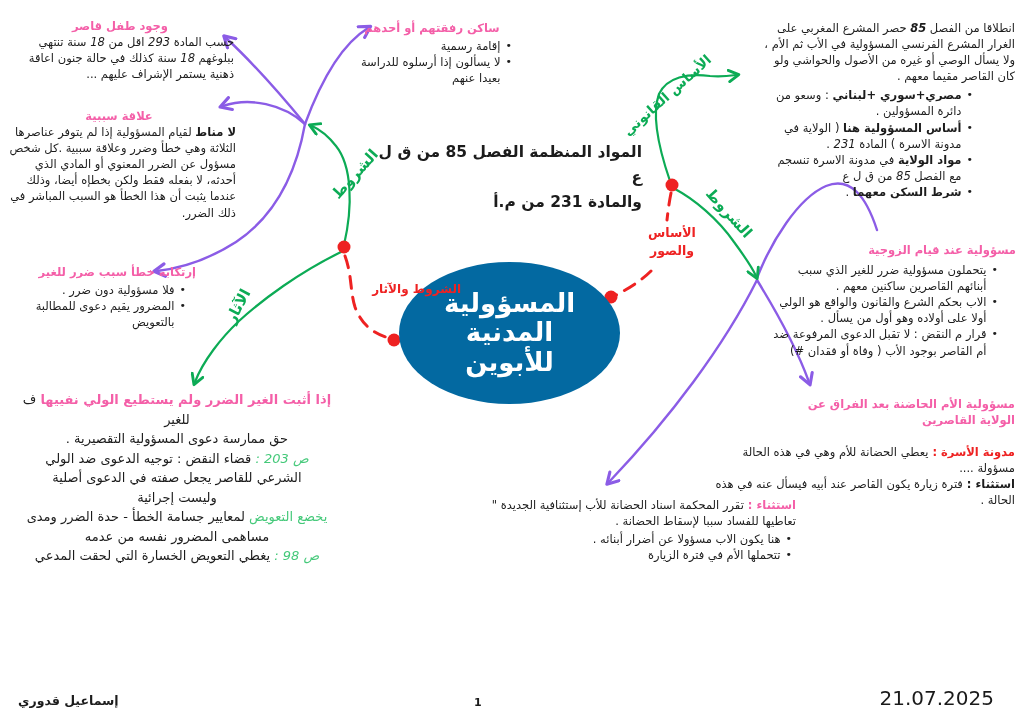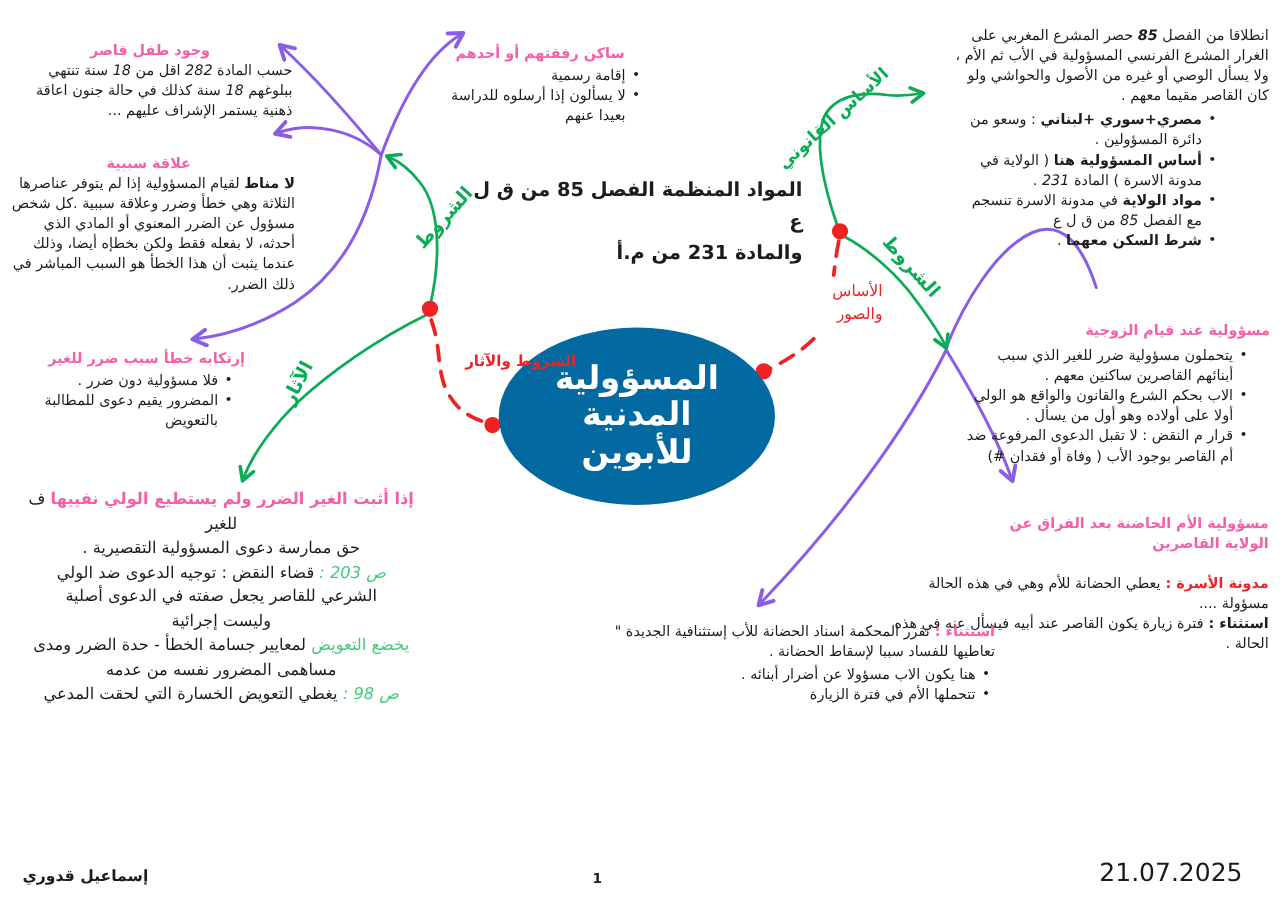--- a/index.html
+++ b/index.html
@@ -1,20 +1,20 @@
 <!DOCTYPE html>
 <html lang="ar"><head>
 <meta charset="utf-8">
 <style>
   html,body{margin:0;padding:0;background:#fff;}
   body{width:1024px;height:724px;overflow:hidden;font-family:"DejaVu Sans",sans-serif;color:#1c1c1c;}
   .canvas{position:relative;width:1024px;height:724px;direction:rtl;}
   svg.connectors{position:absolute;left:0;top:0;z-index:1;}
   .block{position:absolute;z-index:2;font-size:11.5px;line-height:1.4;text-align:right;}
-  .h-pink{color:#f45fa8;font-weight:700;font-size:11.5px;margin-top:14px;}
+  .h-pink{color:#f45fa8;font-weight:700;font-size:11.5px;}
   .h-center{text-align:center;}
   .bullets{margin-top:2px;}
   .bullet-line{display:flex;align-items:flex-start;gap:5px;}
   .bullet-line .dot{flex:0 0 auto;font-size:11px;line-height:1.4;}
   .lines-center .line-item{text-align:center;}
   
   .seg-b{font-weight:700;}
   .seg-i{font-style:italic;}
   .seg-bi{font-weight:700;font-style:italic;}
   .seg-pb{color:#f45fa8;font-weight:700;}
@@ -25,21 +25,21 @@
   
   .statute{position:absolute;left:378px;top:140px;width:264px;z-index:2;text-align:right;font-weight:700;font-size:15.5px;line-height:1.6;}
   .center-ellipse{position:absolute;left:399px;top:262px;width:221px;height:142px;z-index:2;background:#0369a1;border-radius:50%;display:flex;flex-direction:column;align-items:center;justify-content:center;color:#fff;font-weight:700;font-size:26px;line-height:1.12;text-align:center;}
   
   .rot{position:absolute;z-index:3;font-weight:700;color:#0cab55;text-align:center;white-space:nowrap;}
   .lbl-cond-left{left:323px;top:165px;width:64px;font-size:15px;transform:rotate(-48deg);}
   .lbl-effects{left:209px;top:297px;width:58px;font-size:15px;transform:rotate(-62deg);}
   .lbl-legal{left:613px;top:86px;width:110px;font-size:13.5px;transform:rotate(-42deg);}
   .lbl-cond-right{left:697px;top:204px;width:64px;font-size:15px;transform:rotate(48deg);}
   .lbl-ce{position:absolute;z-index:3;left:381px;top:282px;width:80px;color:#ee2222;font-weight:700;font-size:12px;white-space:nowrap;}
-  .lbl-bf{position:absolute;z-index:3;left:638px;top:224px;width:68px;text-align:right;color:#ee2222;font-weight:400;font-size:12.5px;line-height:1.45;}
+  .lbl-bf{position:absolute;z-index:3;left:638px;top:224px;width:68px;text-align:center;color:#ee2222;font-weight:700;font-size:12.5px;line-height:1.45;}
   
   .b-legal{left:762px;top:20px;width:253px;}
   .b-legal .bullets{padding-right:42px;margin-top:3px;}
   .b-minor{left:6px;top:18px;width:228px;}
   .b-causal{left:2px;top:108px;width:234px;}
   .b-living{left:352px;top:20px;width:160px;}
   .b-fault{left:14px;top:264px;width:182px;}
   .b-fault .bullets{padding-right:10px;}
   .b-effects{left:8px;top:390px;width:338px;font-size:13px;line-height:1.5;}
   .b-marriage{left:768px;top:242px;width:248px;}
@@ -135,21 +135,21 @@
         </div>
         <div class="bullet-line">
           <span class="dot">•</span>
           <span class="bl-text"><span class="seg-b">شرط السكن معهما</span><span> .</span></span>
         </div>
       </div>
   </div>
 
   <div class="block b-minor">
     <div class="h-pink h-center">وجود طفل قاصر</div>
-    <div><span>حسب المادة </span><span class="seg-i">282</span><span> اقل من </span><span class="seg-i">18</span><span> سنة تنتهي ببلوغهم </span><span class="seg-i">18</span><span> سنة كذلك في حالة جنون اعاقة ذهنية يستمر الإشراف عليهم ...</span></div>
+    <div><span>حسب المادة </span><span class="seg-i">293</span><span> اقل من </span><span class="seg-i">18</span><span> سنة تنتهي ببلوغهم </span><span class="seg-i">18</span><span> سنة كذلك في حالة جنون اعاقة ذهنية يستمر الإشراف عليهم ...</span></div>
   </div>
 
   <div class="block b-causal">
     <div class="h-pink h-center">علاقة سببية</div>
     <div><span class="seg-b">لا مناط</span><span> لقيام المسؤولية إذا لم يتوفر عناصرها الثلاثة وهي خطأ وضرر وعلاقة سببية .كل شخص مسؤول عن الضرر المعنوي أو المادي الذي أحدثه، لا بفعله فقط ولكن بخطإه أيضا، وذلك عندما يثبت أن هذا الخطأ هو السبب المباشر في ذلك الضرر.</span></div>
   </div>
 
   <div class="block b-living">
     <div class="h-pink h-center">ساكن رفقتهم أو أحدهم</div>
     <div class="bullets">

